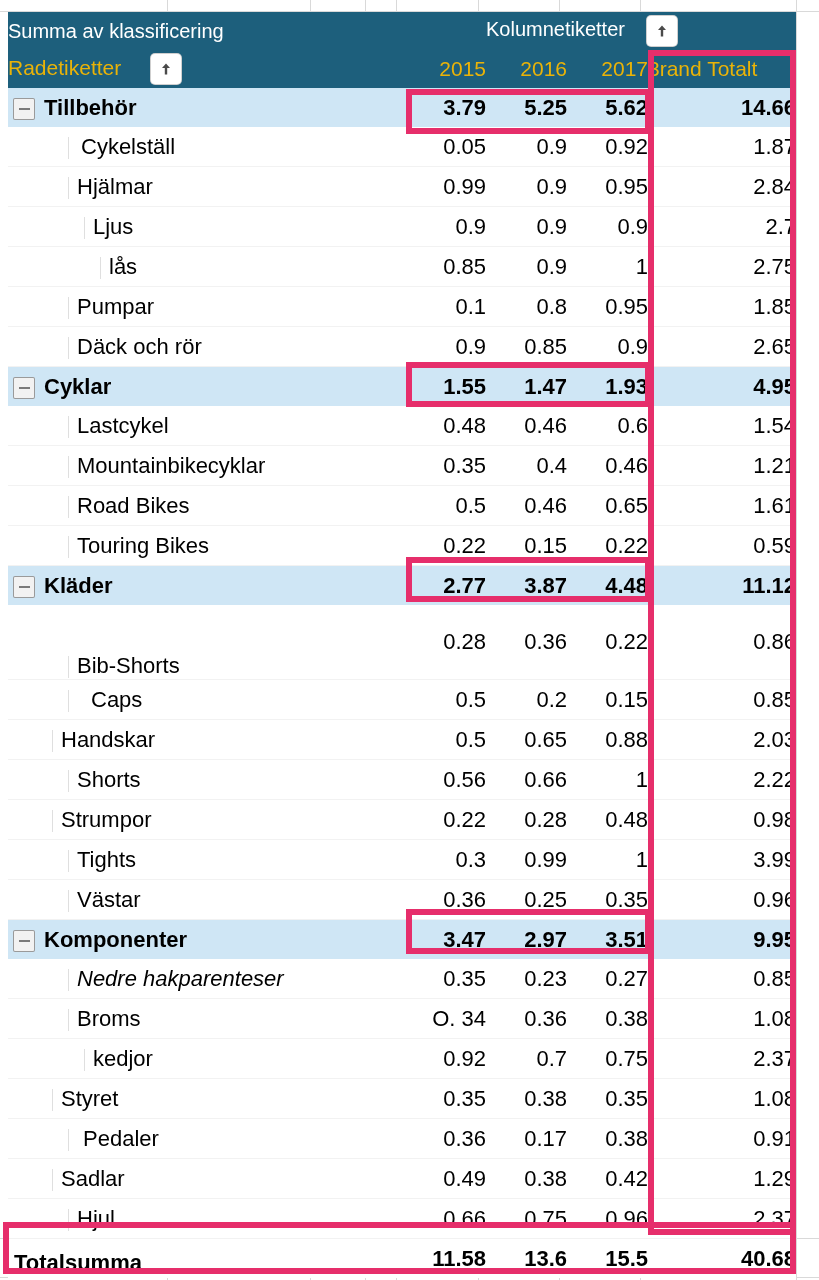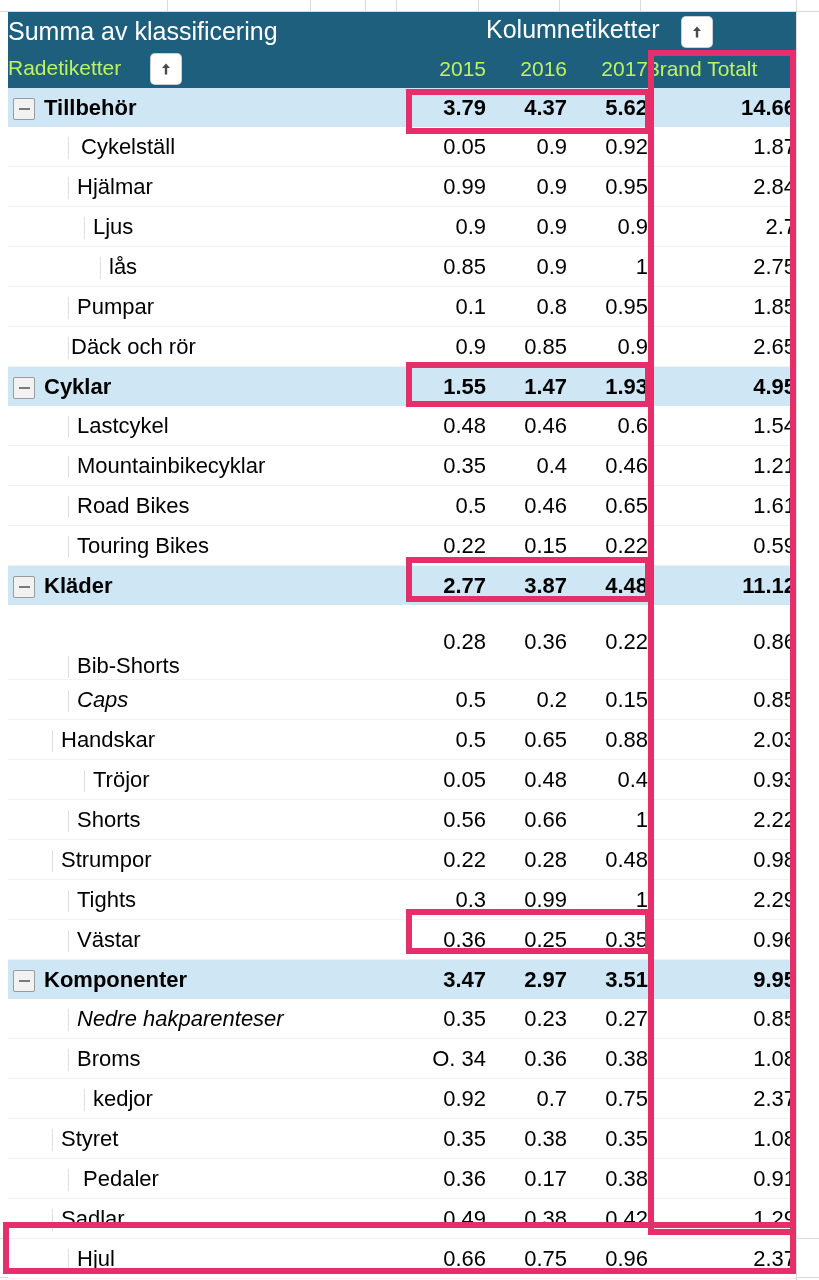--- a/index.html
+++ b/index.html
@@ -58,31 +58,31 @@
     border: none;
     white-space: nowrap;
     overflow: hidden;
   }
 
   
   .hdr-band td {
     background: #1d5f7c;
     color: #ffffff;
     height: 38px;
-    font-size: 25px;
+    font-size: 20px;
   }
   .hdr-title {
     padding-left: 8px;
   }
   .hdr-collabel {
     padding-left: 10px;
   }
   .hdr-band2 td {
     background: #1d5f7c;
-    color: #bef264;
+    color: #eab308;
     height: 38px;
     font-size: 21px;
   }
   .hdr-rowlabel {
     padding-left: 8px;
   }
   .yr {
     text-align: right;
     font-weight: bold;
     font-size: 23px;
@@ -227,21 +227,21 @@
           <td class="yr">2015</td>
           <td class="yr">2016</td>
           <td class="yr">2017</td>
           <td class="gt-head">3rand Totalt</td>
         </tr>
         <tr class="drow grp">
           <td class="lbl"><span class="pm">
               <i></i>
             </span><span class="txt">Tillbehör</span></td>
           <td class="num">3.79</td>
-          <td class="num">4.37</td>
+          <td class="num">5.25</td>
           <td class="num">5.62</td>
           <td class="gtnum">14.66</td>
         </tr>
         <tr class="drow leaf">
           <td class="lbl"><span class="tick" style="margin-left:60px;"></span><span class="txt" style="margin-left:10px;">Cykelställ</span></td>
           <td class="num">0.05</td>
           <td class="num">0.9</td>
           <td class="num">0.92</td>
           <td class="gtnum">1.87</td>
         </tr>
@@ -267,21 +267,21 @@
           <td class="gtnum">2.75</td>
         </tr>
         <tr class="drow leaf">
           <td class="lbl"><span class="tick" style="margin-left:60px;"></span><span class="txt" style="margin-left:6px;">Pumpar</span></td>
           <td class="num">0.1</td>
           <td class="num">0.8</td>
           <td class="num">0.95</td>
           <td class="gtnum">1.85</td>
         </tr>
         <tr class="drow leaf">
-          <td class="lbl"><span class="tick" style="margin-left:60px;"></span><span class="txt" style="">Däck och rör</span></td>
+          <td class="lbl"><span class="tick" style="margin-left:60px;"></span><span class="txt" style="margin-left:6px;">Däck och rör</span></td>
           <td class="num">0.9</td>
           <td class="num">0.85</td>
           <td class="num">0.9</td>
           <td class="gtnum">2.65</td>
         </tr>
         <tr class="drow grp">
           <td class="lbl"><span class="pm">
               <i></i>
             </span><span class="txt">Cyklar</span></td>
           <td class="num">1.55</td>
@@ -327,60 +327,53 @@
           <td class="gtnum">11.12</td>
         </tr>
         <tr class="drow leaf">
           <td class="lbl"><span class="tick" style="margin-left:60px;"></span><span class="txt" style="margin-left:6px;margin-top:48px;">Bib-Shorts</span></td>
           <td class="num">0.28</td>
           <td class="num">0.36</td>
           <td class="num">0.22</td>
           <td class="gtnum">0.86</td>
         </tr>
         <tr class="drow leaf">
-          <td class="lbl"><span class="tick" style="margin-left:60px;"></span><span class="txt" style="margin-left:6px;font-style:italic;">Caps</span></td>
+          <td class="lbl"><span class="tick" style="margin-left:60px;"></span><span class="txt" style="margin-left:20px;">Caps</span></td>
           <td class="num">0.5</td>
           <td class="num">0.2</td>
           <td class="num">0.15</td>
           <td class="gtnum">0.85</td>
         </tr>
         <tr class="drow leaf">
           <td class="lbl"><span class="tick" style="margin-left:44px;"></span><span class="txt" style="margin-left:6px;">Handskar</span></td>
           <td class="num">0.5</td>
           <td class="num">0.65</td>
           <td class="num">0.88</td>
           <td class="gtnum">2.03</td>
         </tr>
         <tr class="drow leaf">
-          <td class="lbl"><span class="tick" style="margin-left:76px;"></span><span class="txt" style="margin-left:6px;">Tröjor</span></td>
-          <td class="num">0.05</td>
-          <td class="num">0.48</td>
-          <td class="num">0.4</td>
-          <td class="gtnum">0.93</td>
-        </tr>
-        <tr class="drow leaf">
           <td class="lbl"><span class="tick" style="margin-left:60px;"></span><span class="txt" style="margin-left:6px;">Shorts</span></td>
           <td class="num">0.56</td>
           <td class="num">0.66</td>
           <td class="num">1</td>
           <td class="gtnum">2.22</td>
         </tr>
         <tr class="drow leaf">
           <td class="lbl"><span class="tick" style="margin-left:44px;"></span><span class="txt" style="margin-left:6px;">Strumpor</span></td>
           <td class="num">0.22</td>
           <td class="num">0.28</td>
           <td class="num">0.48</td>
           <td class="gtnum">0.98</td>
         </tr>
         <tr class="drow leaf">
           <td class="lbl"><span class="tick" style="margin-left:60px;"></span><span class="txt" style="margin-left:6px;">Tights</span></td>
           <td class="num">0.3</td>
           <td class="num">0.99</td>
           <td class="num">1</td>
-          <td class="gtnum">2.29</td>
+          <td class="gtnum">3.99</td>
         </tr>
         <tr class="drow leaf">
           <td class="lbl"><span class="tick" style="margin-left:60px;"></span><span class="txt" style="margin-left:6px;">Västar</span></td>
           <td class="num">0.36</td>
           <td class="num">0.25</td>
           <td class="num">0.35</td>
           <td class="gtnum">0.96</td>
         </tr>
         <tr class="drow grp">
           <td class="lbl"><span class="pm">

